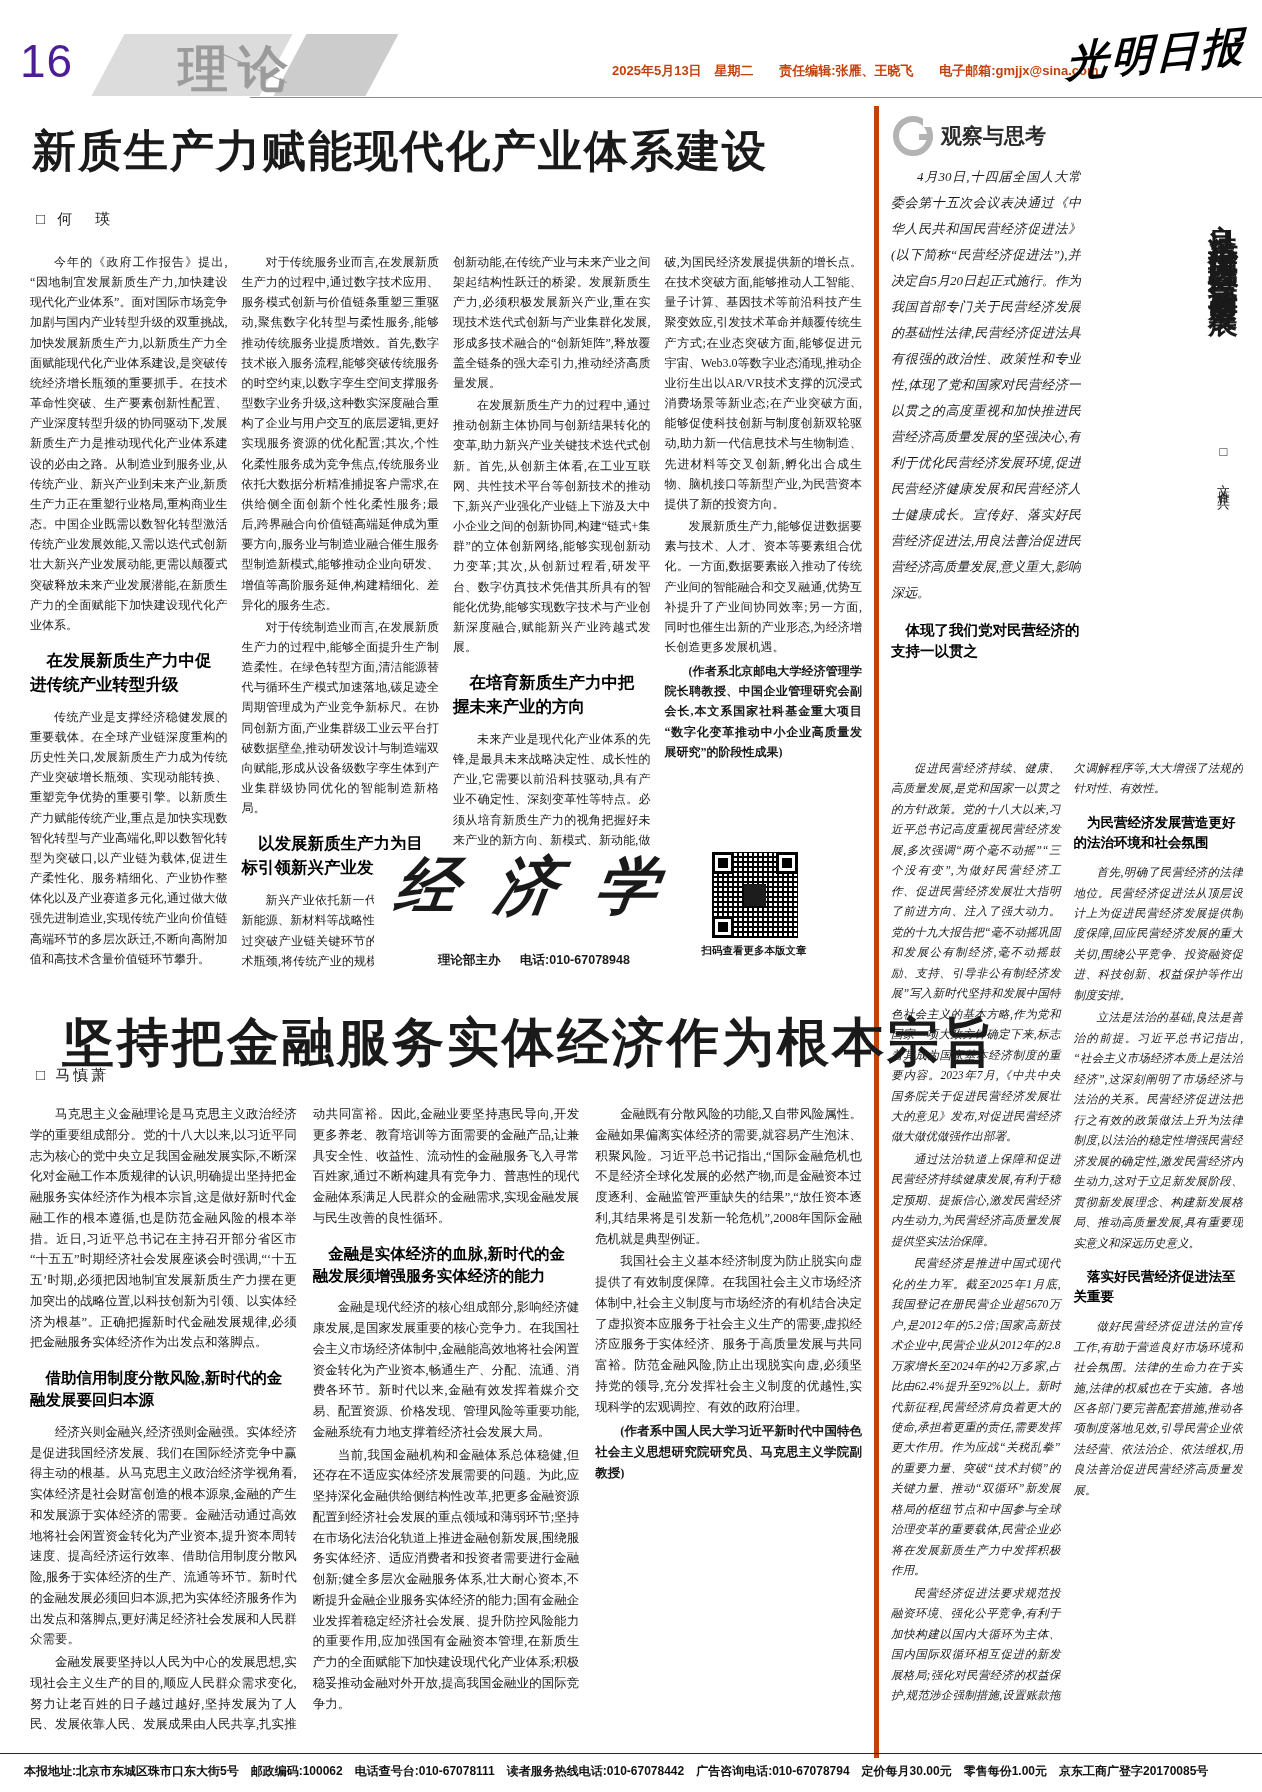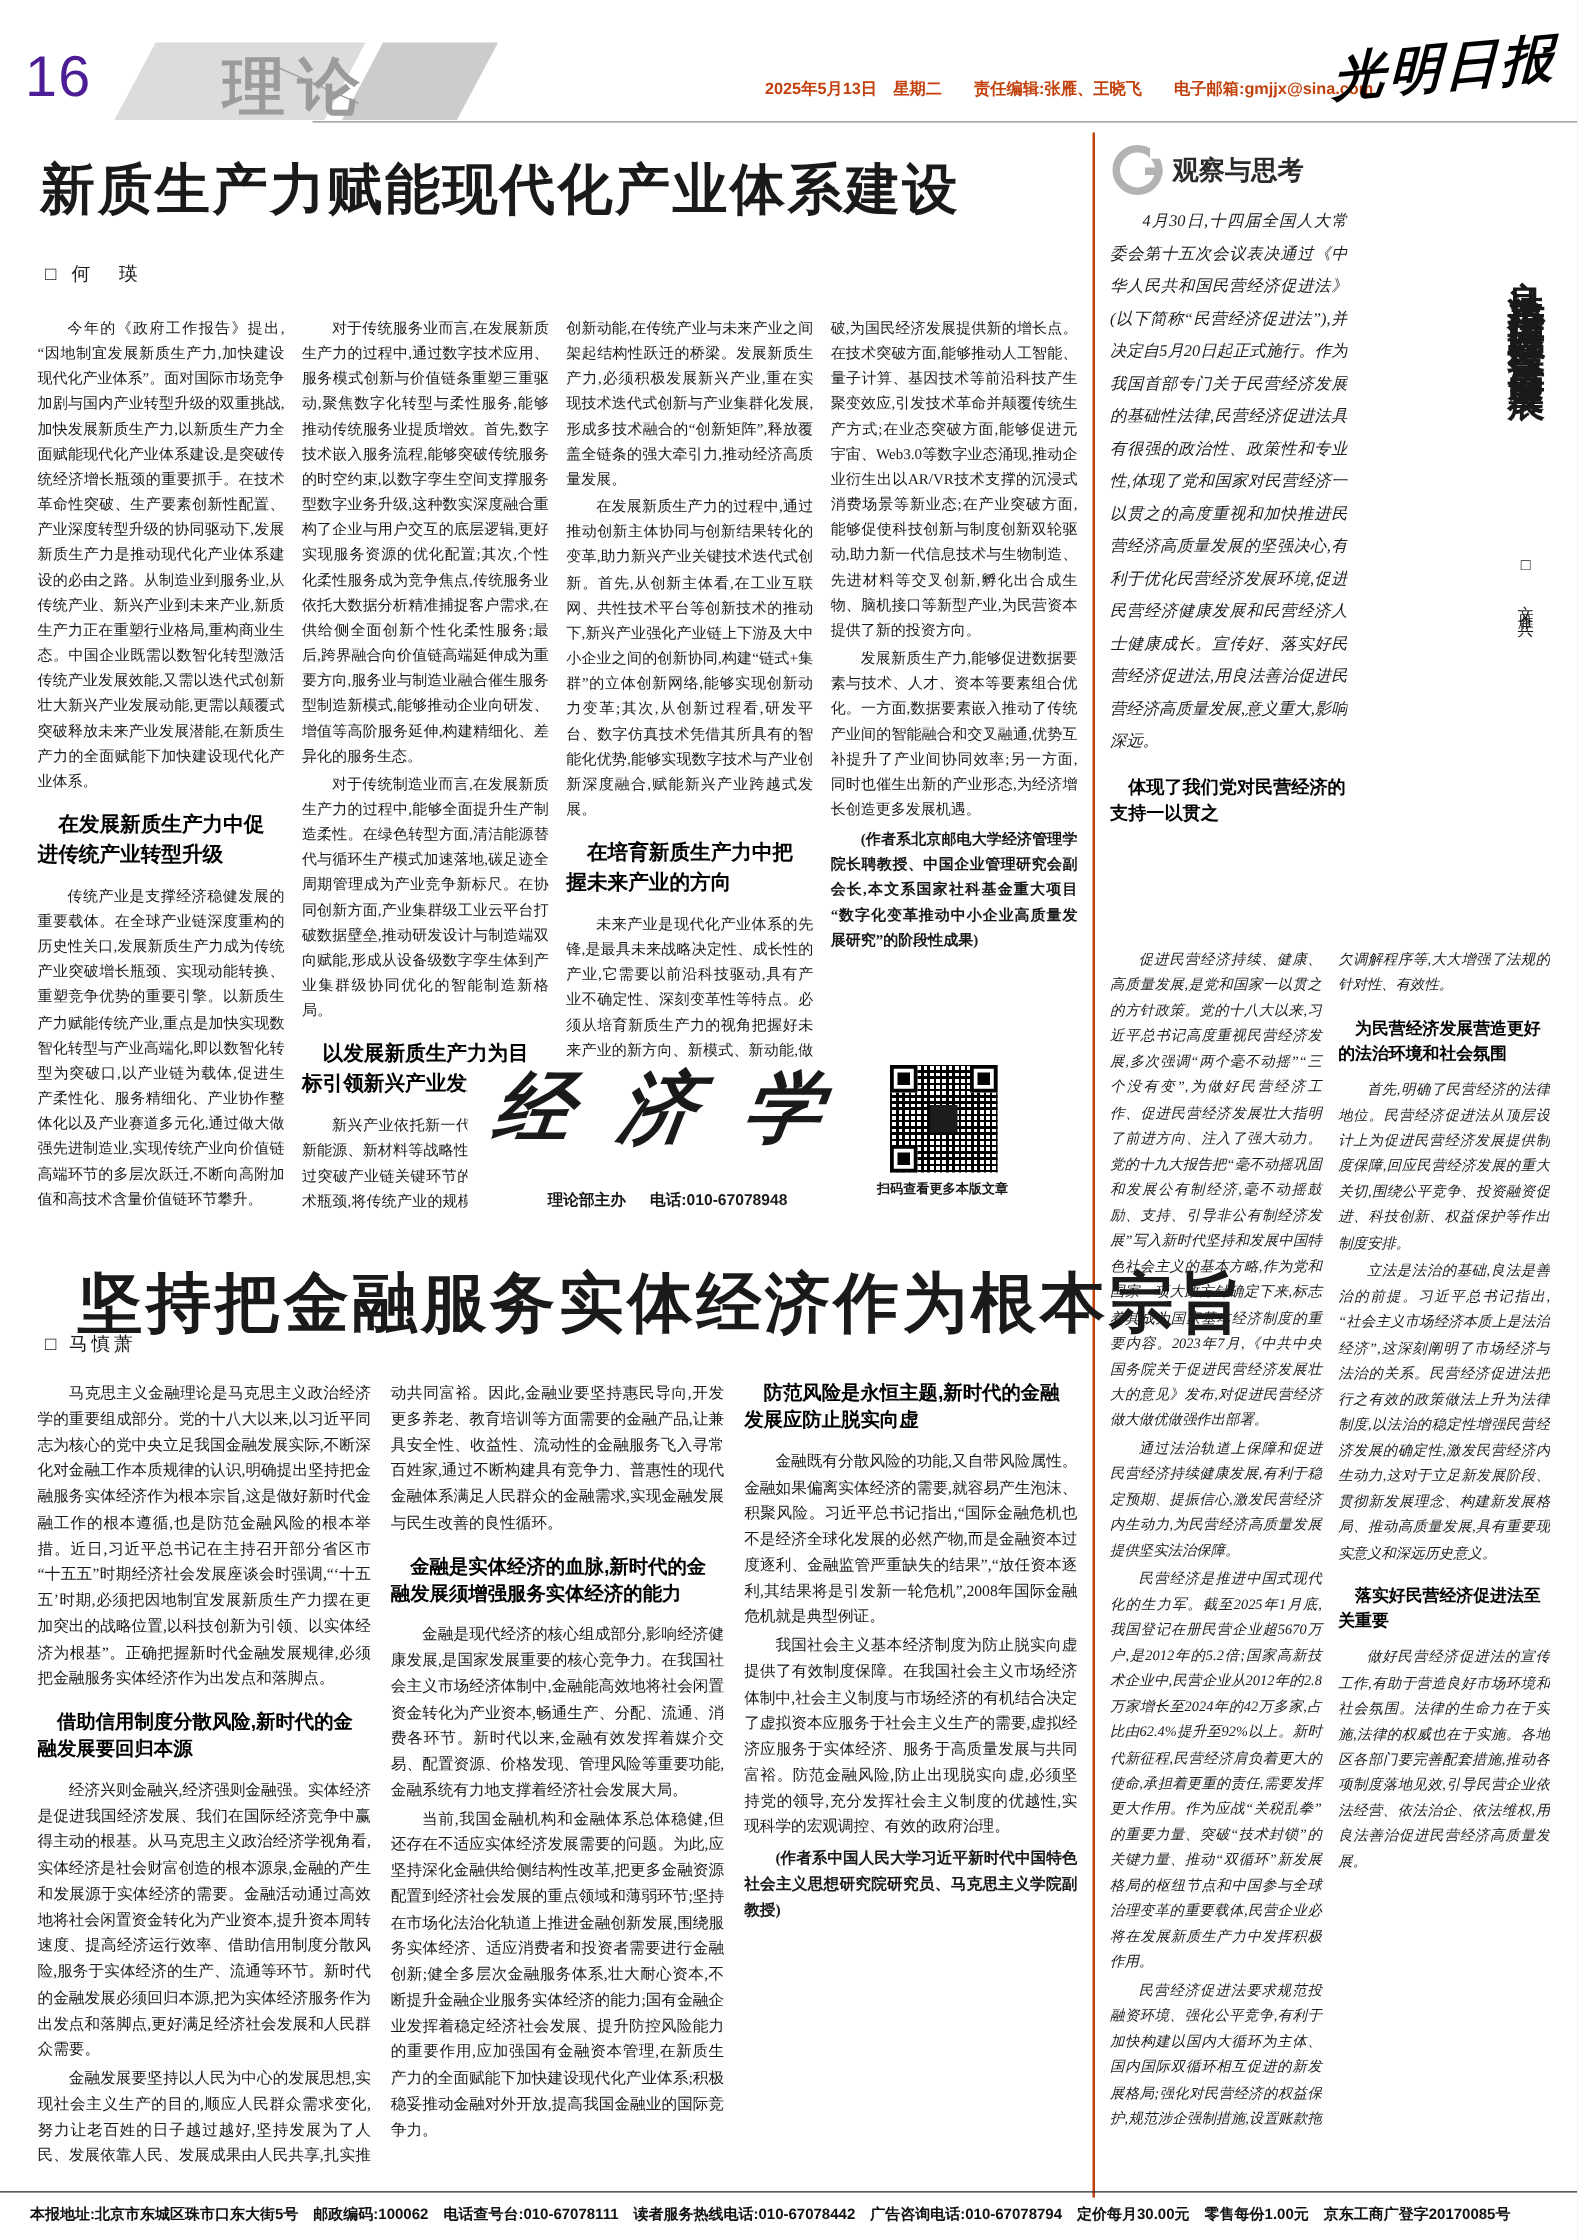--- a/index.html
+++ b/index.html
@@ -40,21 +40,21 @@
   .qr{position:absolute;right:22px;top:2px;width:86px;height:86px;
       background:repeating-linear-gradient(0deg,#000 0 2px,transparent 2px 5px),
                  repeating-linear-gradient(90deg,#000 0 2px,transparent 2px 5px);}
   .finder{position:absolute;width:16px;height:16px;border:3px solid #000;background:#fff;}
   .finder::after{content:"";position:absolute;inset:3px;background:#000;}
   .f1{left:0;top:0;} .f2{right:0;top:0;} .f3{left:0;bottom:0;}
   .qr-logo{position:absolute;inset:32px;background:#1c1c1c;}
   .qr-caption{position:absolute;right:6px;top:94px;width:120px;text-align:center;font-size:10.5px;font-weight:bold;}
   
   .observe{position:absolute;left:874px;top:106px;width:374px;height:1652px;
-           border-left:2px solid #c2410c;padding-left:12px;box-sizing:border-box;}
+           border-left:5px solid #c2410c;padding-left:12px;box-sizing:border-box;}
   .obs-header{position:absolute;left:14px;top:10px;display:flex;align-items:center;}
   .g-icon{width:28px;height:28px;border:6px solid #b3b3b3;border-radius:50%;display:inline-block;position:relative;}
   .g-icon::before{content:"";position:absolute;top:-6px;right:-6px;width:10px;height:11px;background:#fff;}
   .g-icon::after{content:"";position:absolute;top:12px;right:-6px;width:14px;height:6px;background:#b3b3b3;}
   .obs-label{font-size:21px;font-weight:900;margin-left:8px;color:#2b2b2b;}
   .obs-row{position:absolute;left:12px;top:58px;width:352px;height:586px;display:flex;}
   .obs-intro{width:190px;margin-right:6px;overflow:hidden;
              font-family:"Liberation Serif",serif;font-style:italic;font-size:13px;line-height:2.0;}
   .obs-intro .subhead{font-style:normal;font-size:14.5px;}
   .obs-head-block{flex:1;writing-mode:vertical-rl;text-align:left;padding-top:36px;box-sizing:border-box;}
@@ -166,21 +166,20 @@
     <div class="finance-headline">坚持把金融服务实体经济作为根本宗旨</div>
     <div class="finance-byline">□ 马慎萧</div>
     <div class="finance-body">
         <div class="para">马克思主义金融理论是马克思主义政治经济学的重要组成部分。党的十八大以来,以习近平同志为核心的党中央立足我国金融发展实际,不断深化对金融工作本质规律的认识,明确提出坚持把金融服务实体经济作为根本宗旨,这是做好新时代金融工作的根本遵循,也是防范金融风险的根本举措。近日,习近平总书记在主持召开部分省区市“十五五”时期经济社会发展座谈会时强调,“‘十五五’时期,必须把因地制宜发展新质生产力摆在更加突出的战略位置,以科技创新为引领、以实体经济为根基”。正确把握新时代金融发展规律,必须把金融服务实体经济作为出发点和落脚点。</div>
         <div class="subhead">借助信用制度分散风险,新时代的金融发展要回归本源</div>
         <div class="para">经济兴则金融兴,经济强则金融强。实体经济是促进我国经济发展、我们在国际经济竞争中赢得主动的根基。从马克思主义政治经济学视角看,实体经济是社会财富创造的根本源泉,金融的产生和发展源于实体经济的需要。金融活动通过高效地将社会闲置资金转化为产业资本,提升资本周转速度、提高经济运行效率、借助信用制度分散风险,服务于实体经济的生产、流通等环节。新时代的金融发展必须回归本源,把为实体经济服务作为出发点和落脚点,更好满足经济社会发展和人民群众需要。</div>
         <div class="para">金融发展要坚持以人民为中心的发展思想,实现社会主义生产的目的,顺应人民群众需求变化,努力让老百姓的日子越过越好,坚持发展为了人民、发展依靠人民、发展成果由人民共享,扎实推动共同富裕。因此,金融业要坚持惠民导向,开发更多养老、教育培训等方面需要的金融产品,让兼具安全性、收益性、流动性的金融服务飞入寻常百姓家,通过不断构建具有竞争力、普惠性的现代金融体系满足人民群众的金融需求,实现金融发展与民生改善的良性循环。</div>
         <div class="subhead">金融是实体经济的血脉,新时代的金融发展须增强服务实体经济的能力</div>
         <div class="para">金融是现代经济的核心组成部分,影响经济健康发展,是国家发展重要的核心竞争力。在我国社会主义市场经济体制中,金融能高效地将社会闲置资金转化为产业资本,畅通生产、分配、流通、消费各环节。新时代以来,金融有效发挥着媒介交易、配置资源、价格发现、管理风险等重要功能,金融系统有力地支撑着经济社会发展大局。</div>
         <div class="para">当前,我国金融机构和金融体系总体稳健,但还存在不适应实体经济发展需要的问题。为此,应坚持深化金融供给侧结构性改革,把更多金融资源配置到经济社会发展的重点领域和薄弱环节;坚持在市场化法治化轨道上推进金融创新发展,围绕服务实体经济、适应消费者和投资者需要进行金融创新;健全多层次金融服务体系,壮大耐心资本,不断提升金融企业服务实体经济的能力;国有金融企业发挥着稳定经济社会发展、提升防控风险能力的重要作用,应加强国有金融资本管理,在新质生产力的全面赋能下加快建设现代化产业体系;积极稳妥推动金融对外开放,提高我国金融业的国际竞争力。</div>
-        <div class="subhead">防范风险是永恒主题,新时代的金融发展应防止脱实向虚</div>
         <div class="para">金融既有分散风险的功能,又自带风险属性。金融如果偏离实体经济的需要,就容易产生泡沫、积聚风险。习近平总书记指出,“国际金融危机也不是经济全球化发展的必然产物,而是金融资本过度逐利、金融监管严重缺失的结果”,“放任资本逐利,其结果将是引发新一轮危机”,2008年国际金融危机就是典型例证。</div>
         <div class="para">我国社会主义基本经济制度为防止脱实向虚提供了有效制度保障。在我国社会主义市场经济体制中,社会主义制度与市场经济的有机结合决定了虚拟资本应服务于社会主义生产的需要,虚拟经济应服务于实体经济、服务于高质量发展与共同富裕。防范金融风险,防止出现脱实向虚,必须坚持党的领导,充分发挥社会主义制度的优越性,实现科学的宏观调控、有效的政府治理。</div>
         <div class="author-note">(作者系中国人民大学习近平新时代中国特色社会主义思想研究院研究员、马克思主义学院副教授)</div>
       </div>
   </div>
 
   <div class="footer-rule"></div>
   <div class="page-footer">本报地址:北京市东城区珠市口东大街5号　邮政编码:100062　电话查号台:010-67078111　读者服务热线电话:010-67078442　广告咨询电话:010-67078794　定价每月30.00元　零售每份1.00元　京东工商广登字20170085号</div>
 
 </div>

